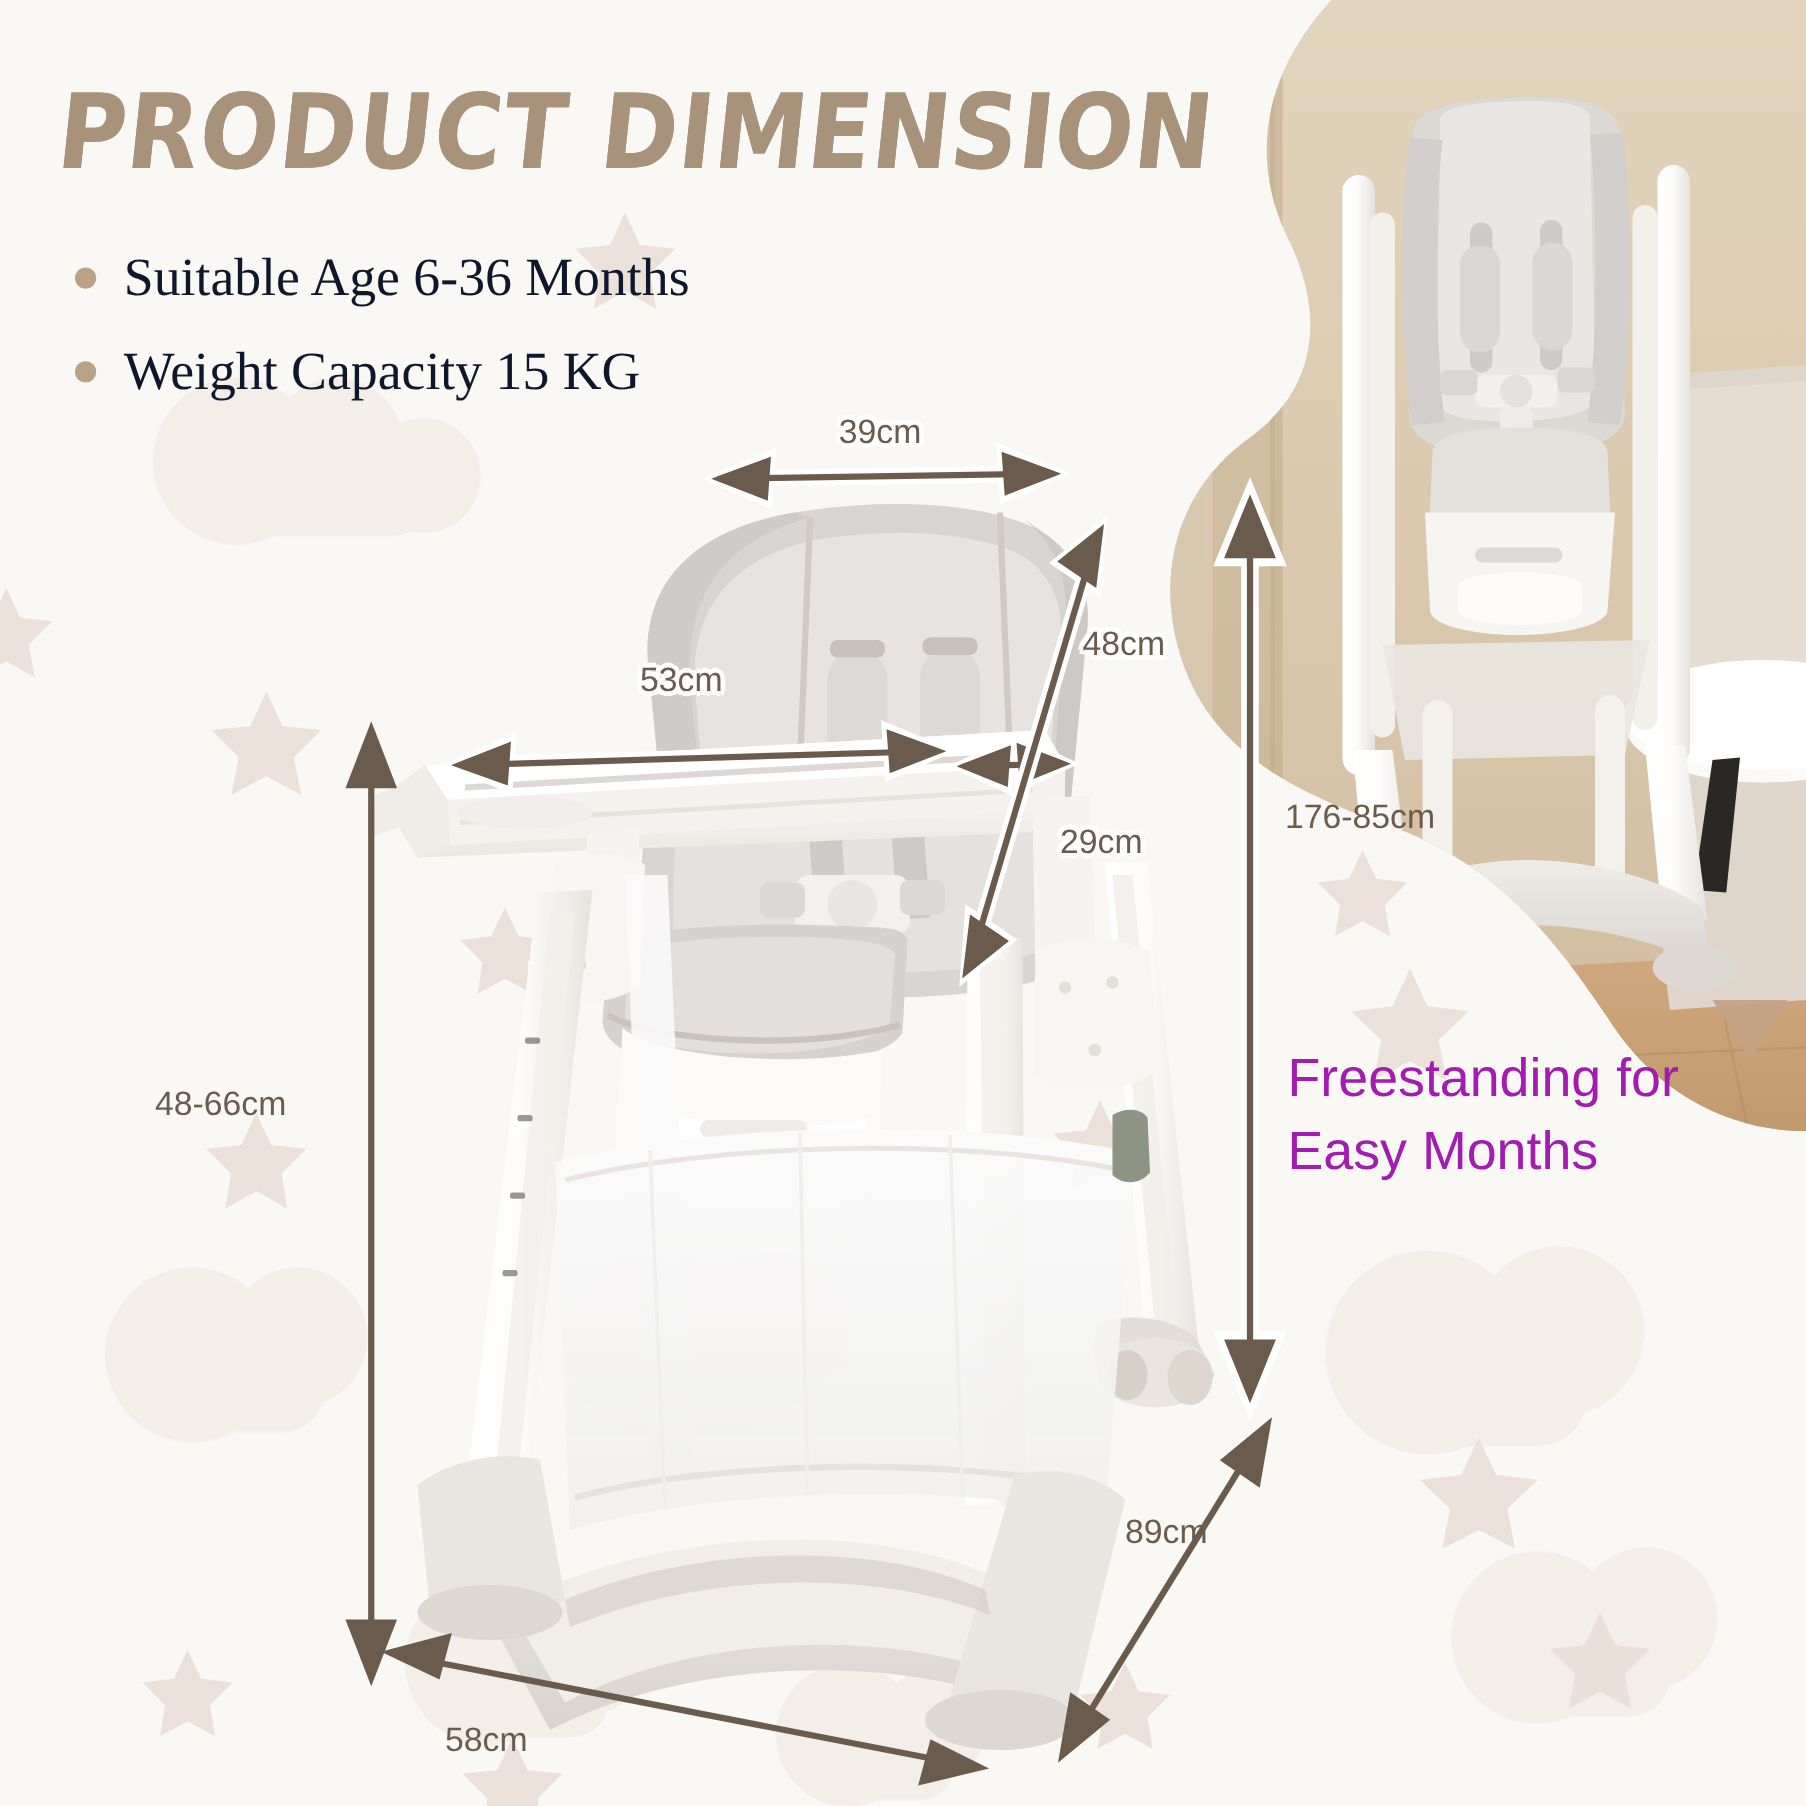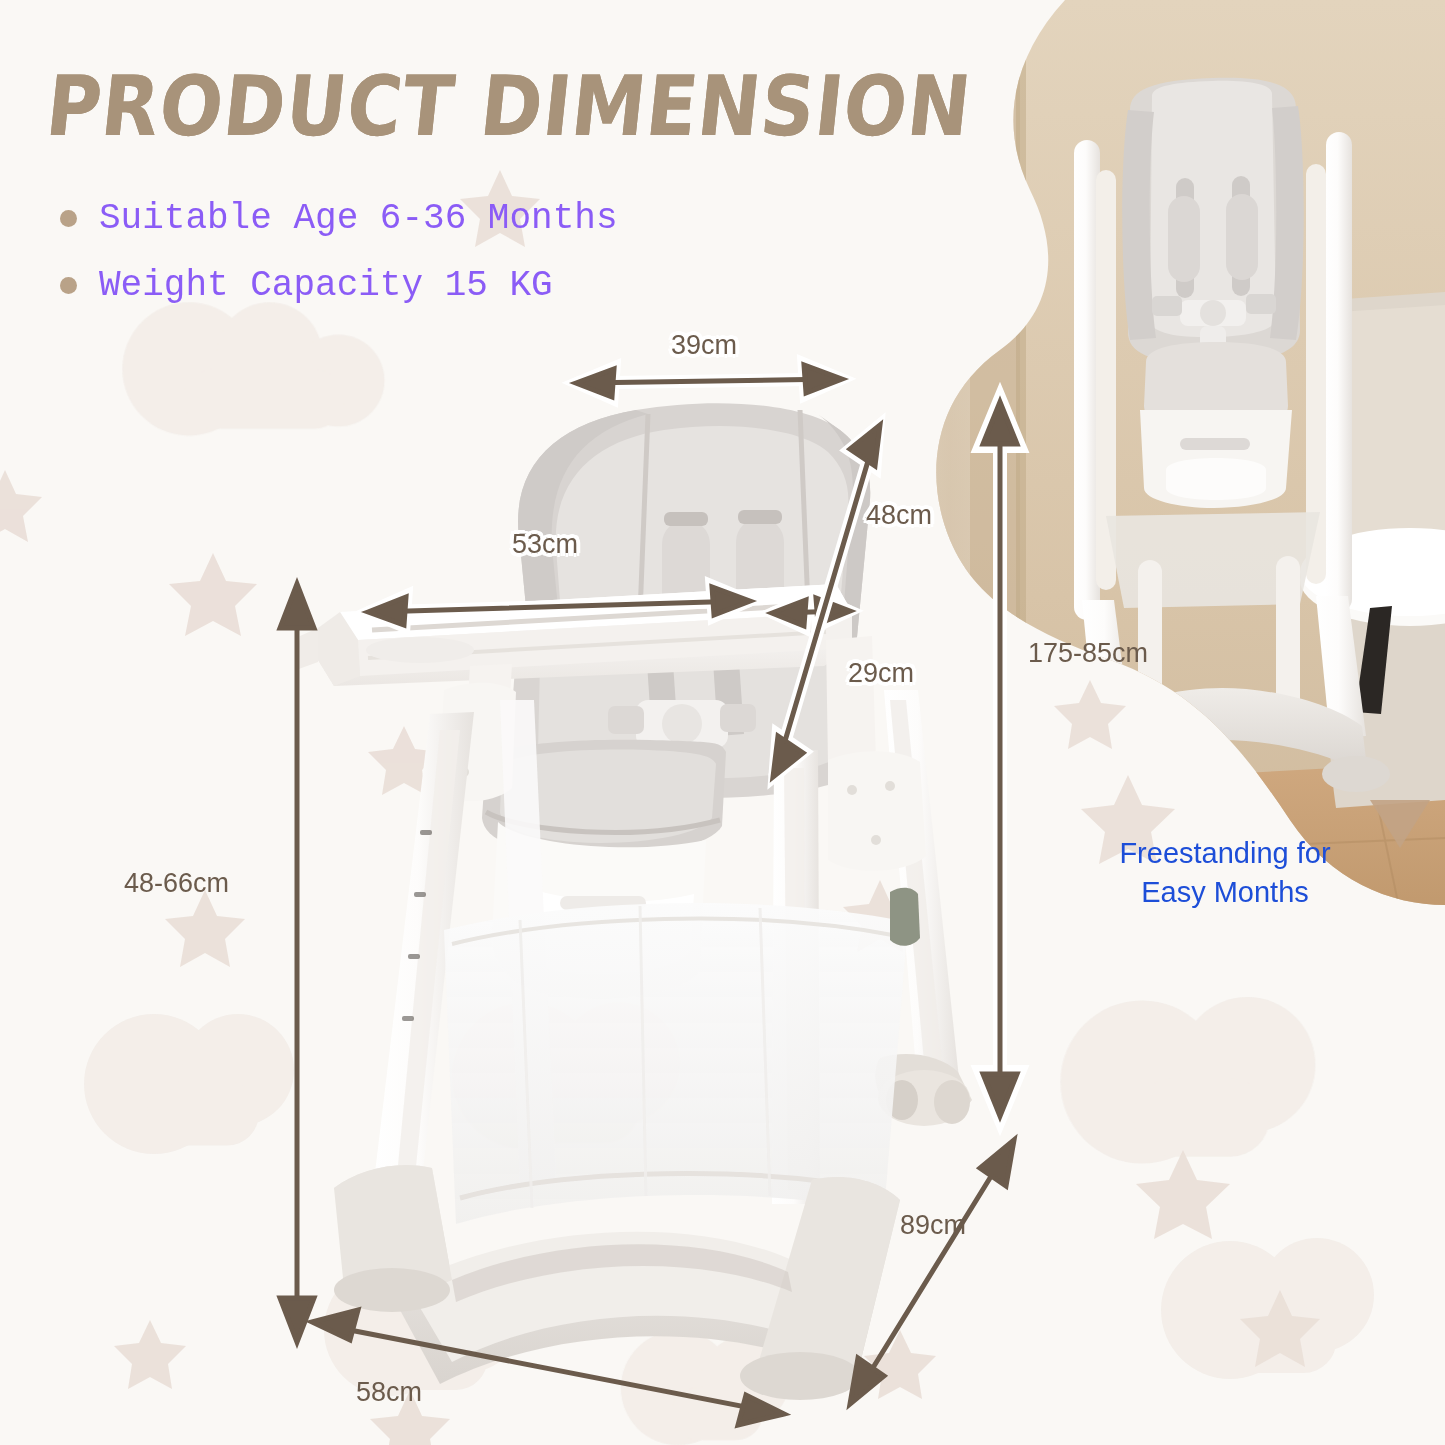--- a/index.html
+++ b/index.html
@@ -28,41 +28,41 @@
     white-space:nowrap;
     text-shadow:0 0 0 #a8937a;
   }
   .bullets{position:absolute;left:60px;top:198px;}
   .bullet-row{display:flex;align-items:center;margin-bottom:26px;}
   .dot{
     width:17px;height:17px;border-radius:50%;
     background:#b9a288;margin-right:22px;flex:none;
   }
   .bullet-txt{
-    font-size:36px;color:#8b5cf6;white-space:nowrap;
-    font-family:Liberation Mono, monospace;
+    font-size:43px;color:#0f172a;white-space:nowrap;
+    font-family:Liberation Serif, serif;
   }
 
   
   .dim{
     position:absolute;
     font-size:27px;
     color:#6b5b4c;
     white-space:nowrap;
     font-family:"Liberation Sans", sans-serif;
   }
   .dim.outlined{
     text-shadow:
       -3px -3px 0 #fff, 3px -3px 0 #fff, -3px 3px 0 #fff, 3px 3px 0 #fff,
       -4px 0 0 #fff, 4px 0 0 #fff, 0 -4px 0 #fff, 0 4px 0 #fff;
   }
   .caption{
     position:absolute;
-    font-size:29px;line-height:1.35;
-    color:#1d4ed8;text-align:center;
+    font-size:43px;line-height:1.35;
+    color:#a21caf;text-align:left;
     font-family:"Liberation Sans", sans-serif;
   }
 </style>
 </head>
 <body>
 
 <div id="stage">
 
   <svg class="bg-layer" viewBox="0 0 1445 1445">
     <defs>
@@ -465,21 +465,21 @@
   </div>
 
   <div class="dim outlined" style="left:671px;top:330px;">39cm</div>
 
   <div class="dim outlined" style="left:512px;top:529px;">53cm</div>
 
   <div class="dim outlined" style="left:866px;top:500px;">48cm</div>
 
   <div class="dim outlined" style="left:848px;top:618px;margin-top:40px;">29cm</div>
 
-  <div class="dim" style="left:1028px;top:638px;">175-85cm</div>
+  <div class="dim" style="left:1028px;top:638px;">176-85cm</div>
 
   <div class="dim" style="left:124px;top:868px;">48-66cm</div>
 
   <div class="dim" style="left:356px;top:1377px;">58cm</div>
 
   <div class="dim" style="left:900px;top:1210px;">89cm</div>
 
   <div class="caption" style="left:1030px;top:834px;width:390px;">
     <div>Freestanding for</div>
     <div>Easy Months</div>

